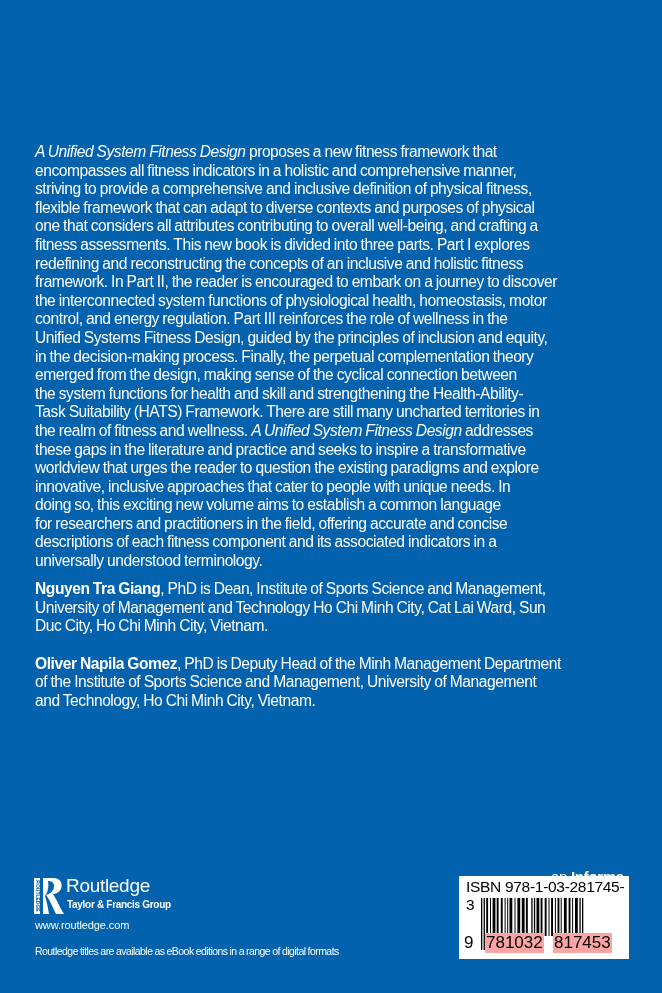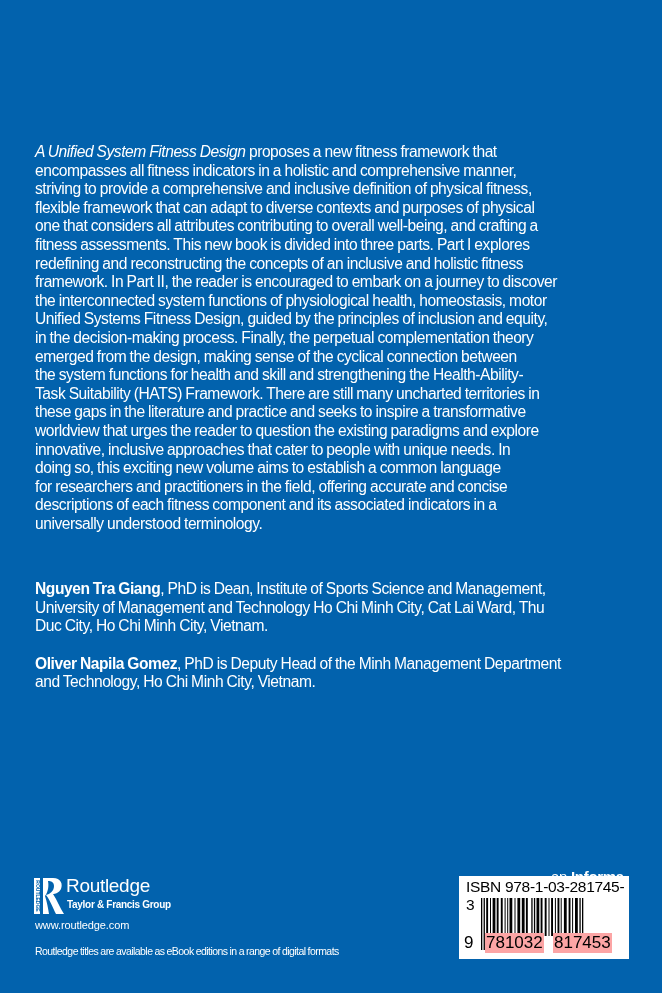--- a/index.html
+++ b/index.html
@@ -50,42 +50,45 @@
   <div class="blurb" id="blurb">
       <span class="line"><span class="ital">A Unified System Fitness Design</span><span> proposes a new fitness framework that</span></span>
       <span class="line"><span>encompasses all fitness indicators in a holistic and comprehensive manner,</span></span>
       <span class="line"><span>striving to provide a comprehensive and inclusive definition of physical fitness,</span></span>
       <span class="line"><span>flexible framework that can adapt to diverse contexts and purposes of physical</span></span>
       <span class="line"><span>one that considers all attributes contributing to overall well-being, and crafting a</span></span>
       <span class="line"><span>fitness assessments. This new book is divided into three parts. Part I explores</span></span>
       <span class="line"><span>redefining and reconstructing the concepts of an inclusive and holistic fitness</span></span>
       <span class="line"><span>framework. In Part II, the reader is encouraged to embark on a journey to discover</span></span>
       <span class="line"><span>the interconnected system functions of physiological health, homeostasis, motor</span></span>
+      <span class="line"><span>control, and energy regulation. Part III reinforces the role of wellness in the</span></span>
       <span class="line"><span>Unified Systems Fitness Design, guided by the principles of inclusion and equity,</span></span>
       <span class="line"><span>in the decision-making process. Finally, the perpetual complementation theory</span></span>
       <span class="line"><span>emerged from the design, making sense of the cyclical connection between</span></span>
       <span class="line"><span>the system functions for health and skill and strengthening the Health-Ability-</span></span>
       <span class="line"><span>Task Suitability (HATS) Framework. There are still many uncharted territories in</span></span>
+      <span class="line"><span>the realm of fitness and wellness. </span><span class="ital">A Unified System Fitness Design</span><span> addresses</span></span>
       <span class="line"><span>these gaps in the literature and practice and seeks to inspire a transformative</span></span>
       <span class="line"><span>worldview that urges the reader to question the existing paradigms and explore</span></span>
       <span class="line"><span>innovative, inclusive approaches that cater to people with unique needs. In</span></span>
       <span class="line"><span>doing so, this exciting new volume aims to establish a common language</span></span>
       <span class="line"><span>for researchers and practitioners in the field, offering accurate and concise</span></span>
       <span class="line"><span>descriptions of each fitness component and its associated indicators in a</span></span>
       <span class="line"><span>universally understood terminology.</span></span>
     </div>
 
   <div class="bios" id="bios">
       <div class="bio">
         <span class="line"><span class="bold">Nguyen Tra Giang</span><span>, PhD is Dean, Institute of Sports Science and Management,</span></span>
-        <span class="line"><span>University of Management and Technology Ho Chi Minh City, Cat Lai Ward, Thu</span></span>
+        <span class="line"><span>University of Management and Technology Ho Chi Minh City, Cat Lai Ward, Sun</span></span>
         <span class="line"><span>Duc City, Ho Chi Minh City, Vietnam.</span></span>
       </div>
       <div class="bio">
         <span class="line"><span class="bold">Oliver Napila Gomez</span><span>, PhD is Deputy Head of the Minh Management Department</span></span>
+        <span class="line"><span>of the Institute of Sports Science and Management, University of Management</span></span>
         <span class="line"><span>and Technology, Ho Chi Minh City, Vietnam.</span></span>
       </div>
     </div>
 
   <div class="logo">
     <svg class="logo-mark" viewBox="0 0 30 36">
       <rect x="0" y="0" width="6" height="36" fill="#ffffff"></rect>
       <text x="3" y="18" transform="rotate(90 3 18)" font-size="5" text-anchor="middle" dominant-baseline="middle" fill="#0262ad" font-family="Liberation Sans, sans-serif" font-weight="bold">ROUTLEDGE</text>
       <path d="M9 0 H19 C27 0 29 6 27 11 C25 15 21 16 19 16 C23 22 26 30 30 36 H22 C19 30 16 22 12 17 C16 16 20 13 20 8 C20 4 17 3 14 3 C15 8 14 14 11 18 C13 24 14 30 15 36 H9 Z" fill="#ffffff"></path>
     </svg>

